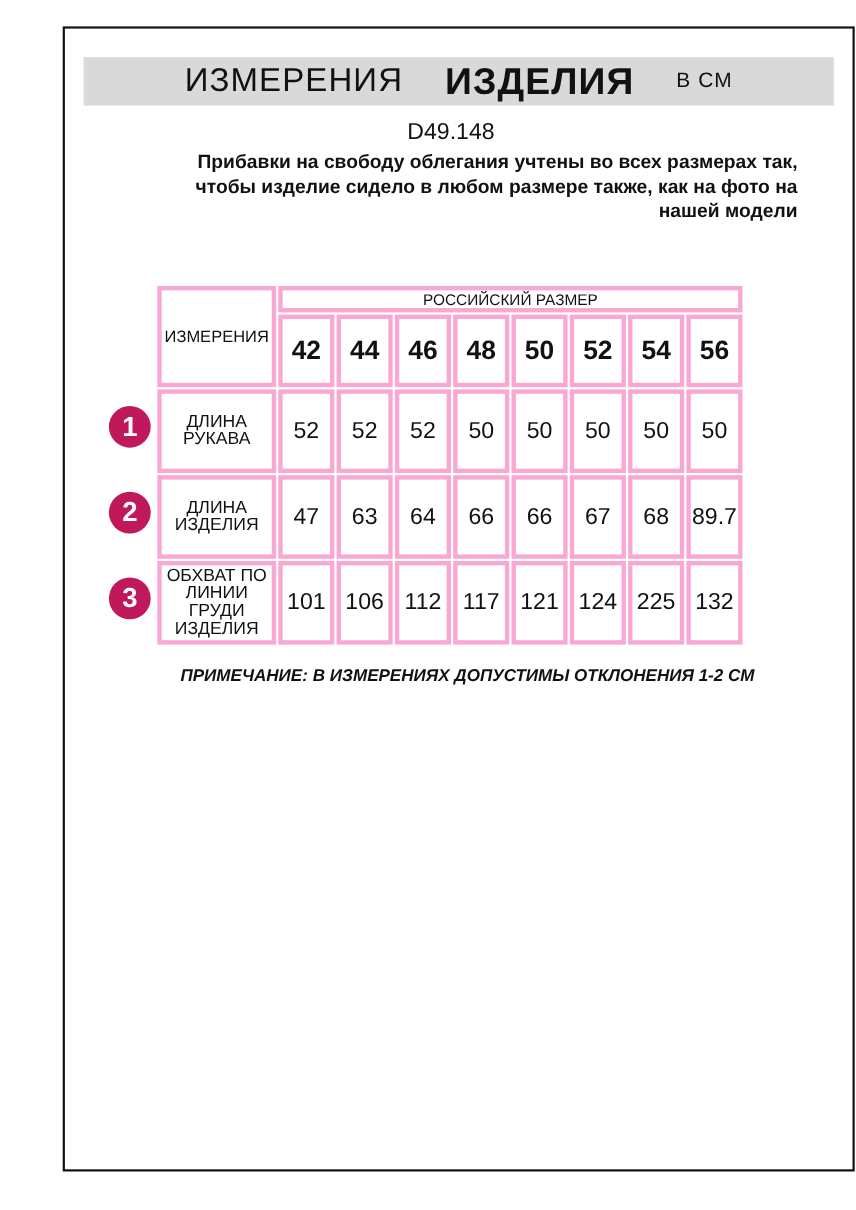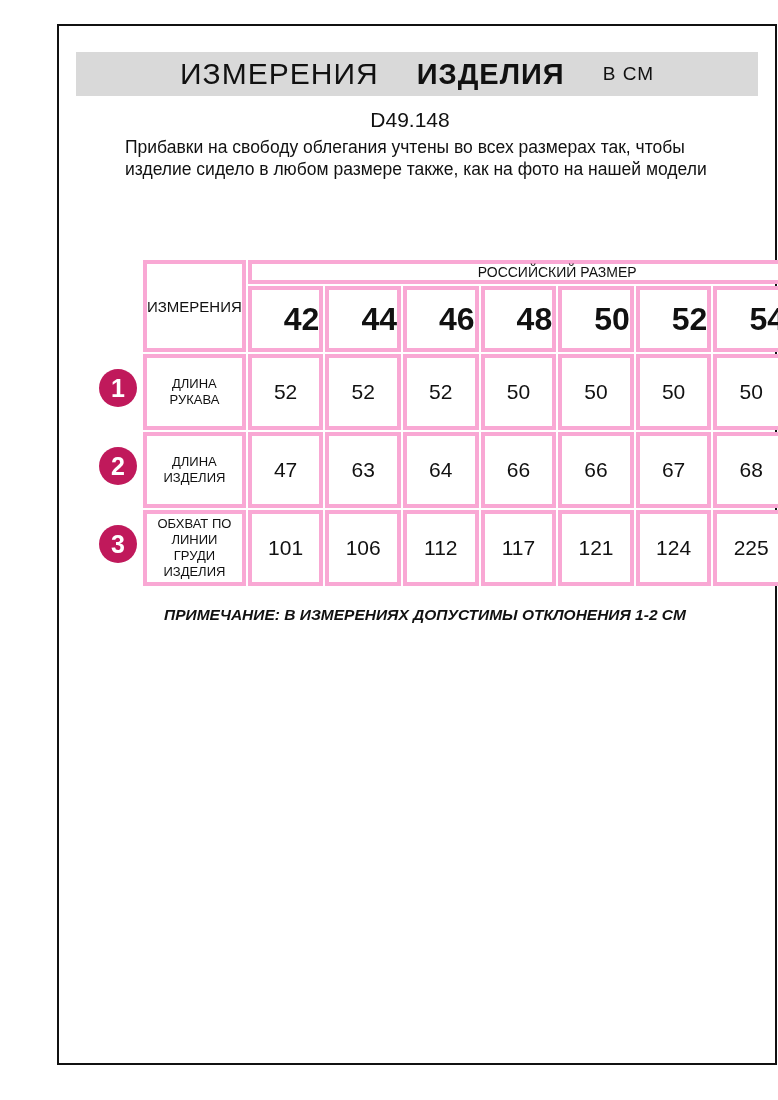--- a/index.html
+++ b/index.html
@@ -25,58 +25,58 @@
     left: 40px; top: 52px;
     width: 682px; height: 44px;
     background: #d9d9d9;
     display: flex;
     align-items: center;
     justify-content: center;
     gap: 38px;
     white-space: nowrap;
   }
   .title-word-1 { font-size: 30px; font-weight: 400; letter-spacing: 1px; }
-  .title-word-2 { font-size: 29px; font-weight: 700; letter-spacing: 1px; }
+  .title-word-2 { font-size: 34px; font-weight: 700; letter-spacing: 1px; }
   .title-unit   { font-size: 19px; font-weight: 400; letter-spacing: 1px; }
 
   .model-code {
     position: absolute;
     left: 0; top: 108px;
     width: 748px;
     text-align: center;
     font-size: 21px;
     font-weight: 400;
   }
 
   .description {
     position: absolute;
     left: 89px; top: 136px;
     width: 600px;
-    text-align: left;
+    text-align: right;
     font-size: 17.5px;
     line-height: 22px;
-    font-weight: 400;
+    font-weight: 700;
   }
 
   table.size-table {
     position: absolute;
     left: 105px; top: 258px;
     border-collapse: separate;
     border-spacing: 2px;
   }
   table.size-table td {
     border: 4px solid #f9a8d4;
     background: #ffffff;
     text-align: center;
     vertical-align: middle;
   }
   td.c-corner { width: 108px; font-size: 15px; font-weight: 400; }
   td.c-group  { height: 20px; font-size: 14px; font-weight: 400; }
-  td.c-size   { width: 51px; height: 66px; font-size: 32px; font-weight: 700; padding-left: 32px; }
-  td.c-label  { font-size: 13px; line-height: 16px; font-weight: 400; padding: 2px 4px; }
+  td.c-size   { width: 51px; height: 66px; font-size: 24px; font-weight: 700; }
+  td.c-label  { font-size: 16px; line-height: 16px; font-weight: 400; padding: 2px 4px; }
   td.c-val    { height: 76px; font-size: 21px; font-weight: 400; }
 
   .badge {
     position: absolute;
     left: 63px;
     width: 38px; height: 38px;
     border-radius: 50%;
     background: #c0195b;
     color: #ffffff;
     display: flex;

